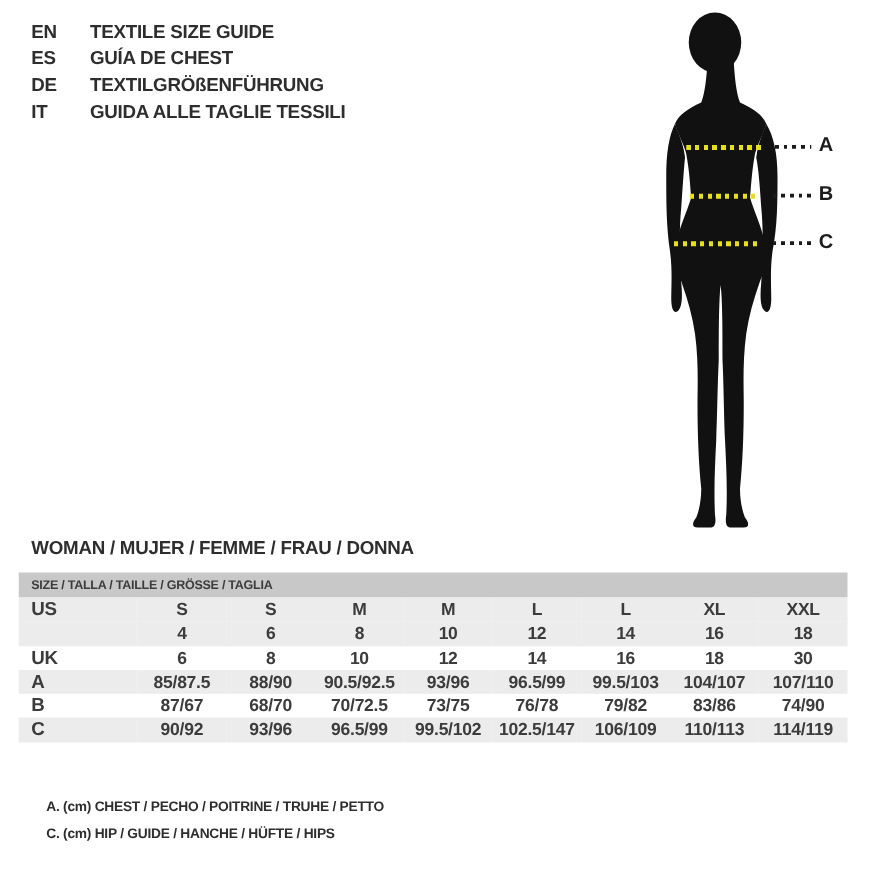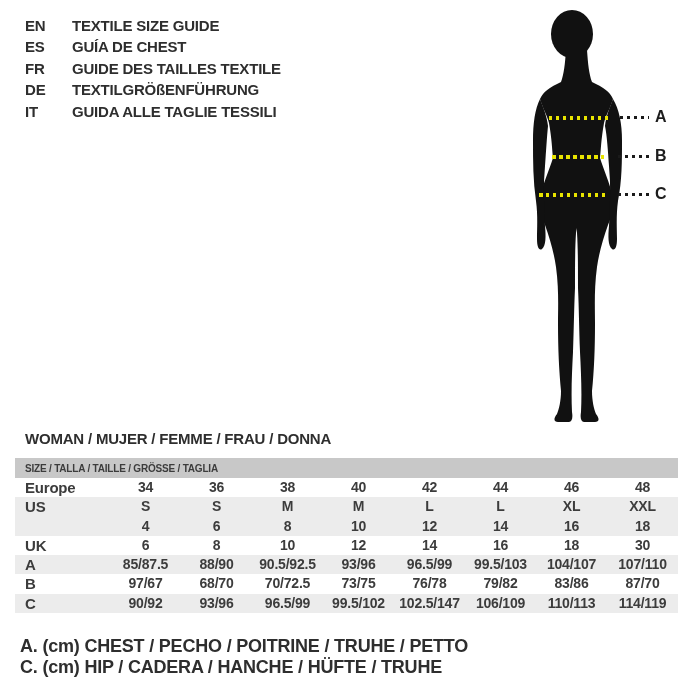--- a/index.html
+++ b/index.html
@@ -86,42 +86,38 @@
   .size-table tbody td {
     height: 19.3px; line-height: 19.3px; padding: 0;
     font-size: 14px; text-align: center; color: var(--table-ink);
     white-space: nowrap;
   }
   .size-table tbody td.row-label { text-align: left; padding-left: 10px; font-size: 15px; }
   .size-table tbody tr.shaded { background: var(--row-bg); }
 
   
   .legend {
-    position: absolute; left: 20px; top: 636px;
-    font-size: 18px; font-weight: 700; letter-spacing: -0.2px; color: var(--ink);
+    position: absolute; left: 37px; top: 636px;
+    font-size: 11px; font-weight: 700; letter-spacing: -0.2px; color: var(--ink);
   }
   .legend-row { height: 21px; line-height: 21px; white-space: nowrap; }
 </style>
 </head>
 <body>
 
 <div id="app">
 
   <div class="lang-list">
       <div class="lang-row">
     <span class="lang-code">EN</span>
     <span class="lang-text">TEXTILE SIZE GUIDE</span>
   </div>
       <div class="lang-row">
     <span class="lang-code">ES</span>
     <span class="lang-text">GUÍA DE CHEST</span>
-  </div>
-      <div class="lang-row">
-    <span class="lang-code">FR</span>
-    <span class="lang-text">GUIDE DES TAILLES TEXTILE</span>
   </div>
       <div class="lang-row">
     <span class="lang-code">DE</span>
     <span class="lang-text">TEXTILGRÖßENFÜHRUNG</span>
   </div>
       <div class="lang-row">
     <span class="lang-code">IT</span>
     <span class="lang-text">GUIDA ALLE TAGLIE TESSILI</span>
   </div>
     </div>
@@ -209,31 +205,20 @@
     <colgroup>
       <col class="c-label">
       <col span="8" class="c-val">
     </colgroup>
     <thead>
       <tr>
         <th colspan="9">SIZE / TALLA / TAILLE / GRÖSSE / TAGLIA</th>
       </tr>
     </thead>
     <tbody>
-        <tr class="size-row">
-    <td class="row-label">Europe</td>
-  <td>34</td>
-          <td>36</td>
-          <td>38</td>
-          <td>40</td>
-          <td>42</td>
-          <td>44</td>
-          <td>46</td>
-          <td>48</td>
-        </tr>
         <tr class="size-row shaded">
     <td class="row-label">US</td>
   <td>S</td>
           <td>S</td>
           <td>M</td>
           <td>M</td>
           <td>L</td>
           <td>L</td>
           <td>XL</td>
           <td>XXL</td>
@@ -266,40 +251,40 @@
           <td>88/90</td>
           <td>90.5/92.5</td>
           <td>93/96</td>
           <td>96.5/99</td>
           <td>99.5/103</td>
           <td>104/107</td>
           <td>107/110</td>
         </tr>
         <tr class="size-row">
     <td class="row-label">B</td>
-  <td>97/67</td>
+  <td>87/67</td>
           <td>68/70</td>
           <td>70/72.5</td>
           <td>73/75</td>
           <td>76/78</td>
           <td>79/82</td>
           <td>83/86</td>
-          <td>87/70</td>
+          <td>74/90</td>
         </tr>
         <tr class="size-row shaded">
     <td class="row-label">C</td>
   <td>90/92</td>
           <td>93/96</td>
           <td>96.5/99</td>
           <td>99.5/102</td>
           <td>102.5/147</td>
           <td>106/109</td>
           <td>110/113</td>
           <td>114/119</td>
         </tr>
       </tbody>
   </table>
 
   <div class="legend">
       <div class="legend-row">A. (cm) CHEST / PECHO / POITRINE / TRUHE / PETTO</div>
-      <div class="legend-row">C. (cm) HIP / CADERA / HANCHE / HÜFTE / TRUHE</div>
+      <div class="legend-row">C. (cm) HIP / GUIDE / HANCHE / HÜFTE / HIPS</div>
     </div>
 </div>
 
 </body></html>

